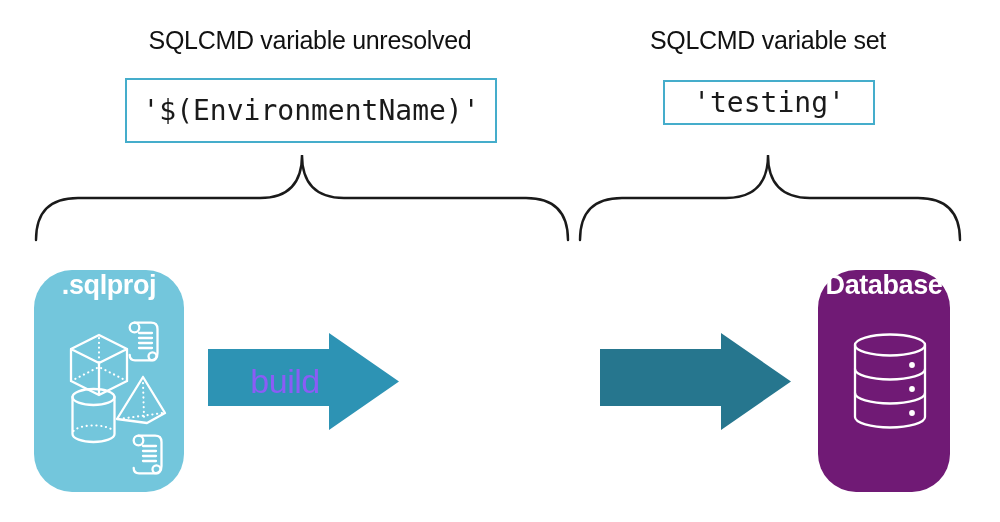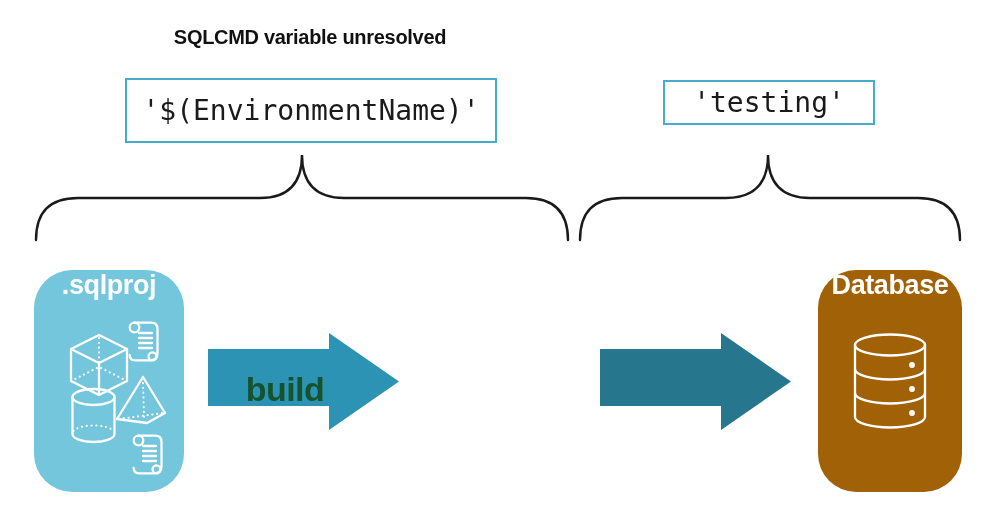--- a/index.html
+++ b/index.html
@@ -1,22 +1,22 @@
 <!DOCTYPE html>
 <html><head>
 <meta charset="utf-8">
 <style>
   html,body { margin:0; padding:0; background:#ffffff; }
   .stage {
     position:relative; width:1000px; height:522px; background:#ffffff;
     font-family:"Liberation Sans", sans-serif; overflow:hidden;
   }
   .title {
-    position:absolute; text-align:center; font-weight:bold;
-    font-size:20px; line-height:1.15; color:#111111; letter-spacing:-0.3px;
+    position:absolute; text-align:center; font-weight:normal;
+    font-size:25px; line-height:1.15; color:#111111; letter-spacing:-0.3px;
   }
   .codebox {
     position:absolute; background:#ffffff; border:2.5px solid #45ADCB;
     display:flex; align-items:center; justify-content:center; box-sizing:border-box;
   }
   .codebox .code {
     font-family:"DejaVu Sans Mono", monospace; font-size:28px; color:#1a1a1a; white-space:pre;
   }
   .brace { position:absolute; }
   .brace path { fill:none; stroke:#1a1a1a; stroke-width:2.4; stroke-linecap:round; }
@@ -28,31 +28,32 @@
     font-size:27px; letter-spacing:-0.4px;
   }
   .node svg { position:absolute; overflow:visible; }
   .wicon { stroke:#ffffff; stroke-width:2.3; fill:none; stroke-linejoin:round; stroke-linecap:round; }
   .wicon-dash { stroke:#ffffff; stroke-width:2.1; fill:none; stroke-linecap:round;
                 stroke-dasharray:0.2 4.6; }
   .wdot { fill:#ffffff; stroke:none; }
   .arrow { position:absolute; width:193px; height:97px; }
   .arrow svg { position:absolute; left:0; top:0; }
   .arrow .alabel {
-    position:absolute; left:10px; top:8px; width:134px; height:97px;
+    position:absolute; left:10px; top:0; width:134px; height:97px;
     display:flex; align-items:center; justify-content:center;
-    font-weight:bold; font-size:34px; color:#14532d; letter-spacing:-0.5px;
+    font-weight:normal; font-size:34px; color:#8b5cf6; letter-spacing:-0.5px;
   }
 </style>
 </head>
 <body>
 
 <div class="stage">
 
   <div class="title" style="left: 105px; top: 26px; width: 410px; color: rgb(17, 17, 17);">SQLCMD variable unresolved</div>
+  <div class="title" style="left: 640px; top: 26px; width: 256px; color: rgb(17, 17, 17);">SQLCMD variable set</div>
 
   <div class="codebox" style="left: 125px; top: 78px; width: 372px; height: 65px; border-color: rgb(69, 173, 203);">
     <span class="code">'$(EnvironmentName)'</span>
   </div>
   <div class="codebox" style="left: 663px; top: 80px; width: 212px; height: 45px; border-color: rgb(69, 173, 203);">
     <span class="code">'testing'</span>
   </div>
 
   <svg class="brace" style="left:34px; top:151px;" width="536" height="91" viewBox="0 0 536 91">
     <path d="M2,89 Q2,47 44,47 L226,47 Q268,47 268,4 Q268,47 310,47 L492,47 Q534,47 534,89" style="stroke: rgb(26, 26, 26);"></path>
@@ -99,21 +100,21 @@
     <div class="alabel">build</div>
   </div>
 
 
   <div class="arrow" style="left:600px; top:333px;">
     <svg width="193" height="97" viewBox="0 0 193 97">
       <polygon points="0,16 121,16 121,0 191,48.5 121,97 121,73 0,73" fill="#26768E"></polygon>
     </svg>
   </div>
 
-  <div class="node" style="left: 818px; top: 270px; width: 144px; background-color: #a16207;">
+  <div class="node" style="left: 818px; top: 270px; width: 132px; background-color: #701a75;">
     <div class="nlabel">Database</div>
     <svg style="left:33px; top:62px;" width="78" height="98" viewBox="0 0 78 98">
       <ellipse class="wicon" cx="39" cy="13" rx="35" ry="10.5"></ellipse>
       <path class="wicon" d="M4,13 L4,85 M74,13 L74,85 M4,85 A35 10.5 0 0 0 74,85"></path>
       <path class="wicon" d="M4,37 A35 10.5 0 0 0 74,37 M4,61 A35 10.5 0 0 0 74,61"></path>
       <circle class="wdot" cx="61" cy="33" r="2.9"></circle>
       <circle class="wdot" cx="61" cy="57" r="2.9"></circle>
       <circle class="wdot" cx="61" cy="81" r="2.9"></circle>
     </svg>
   </div>

